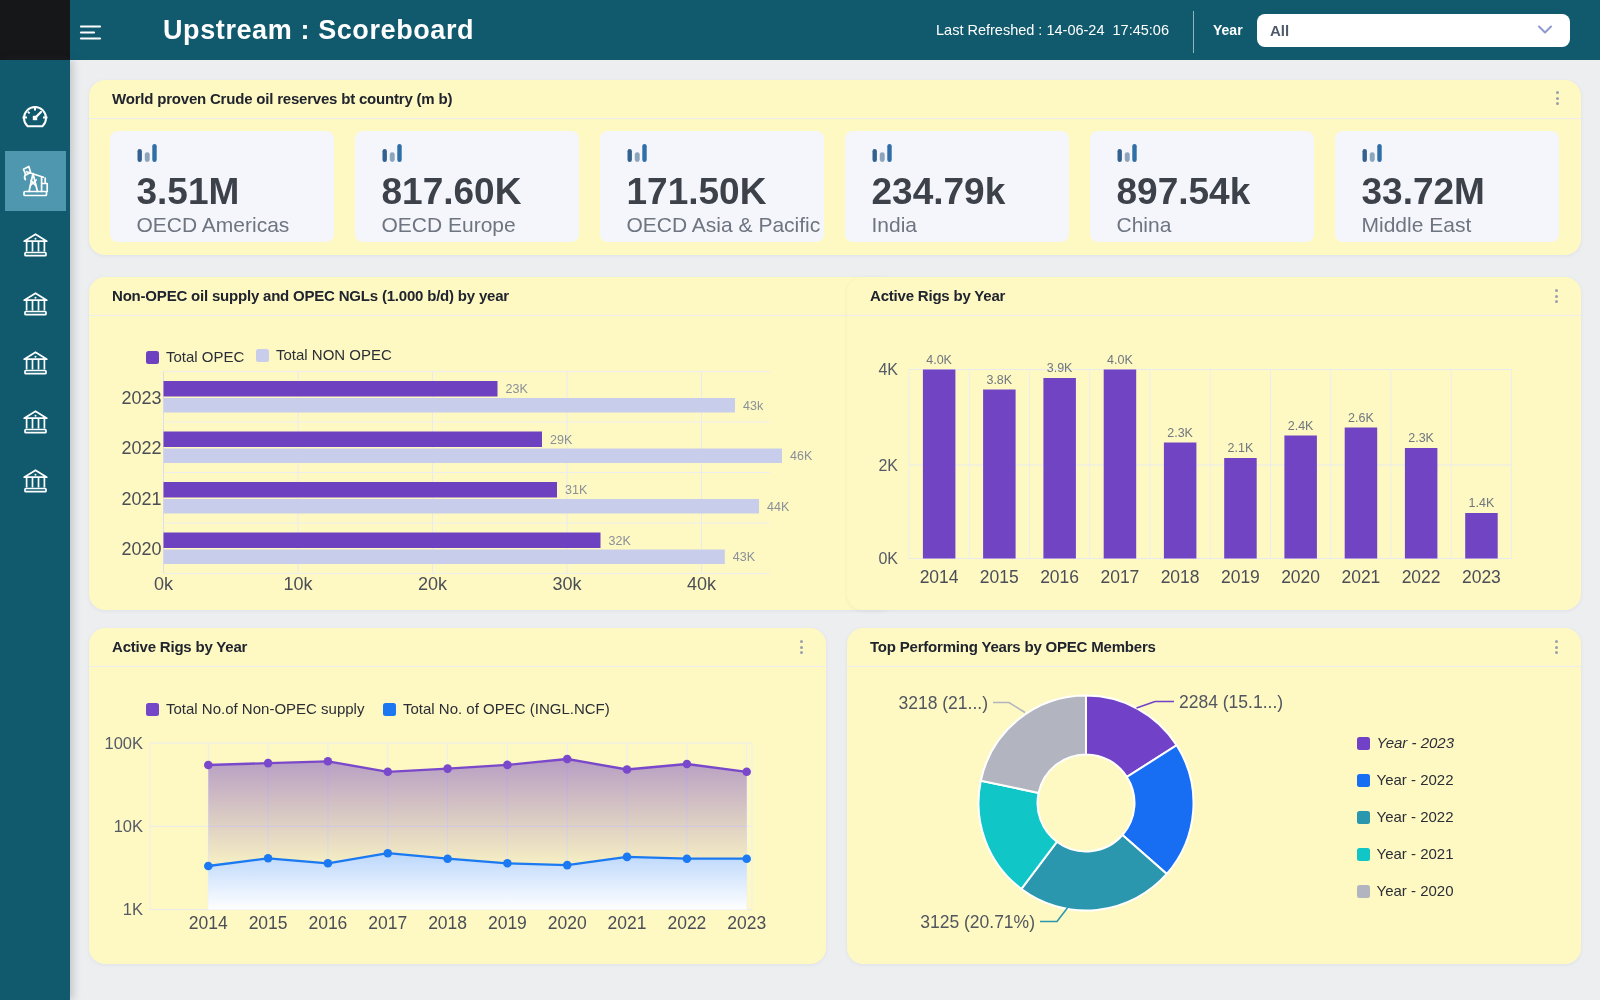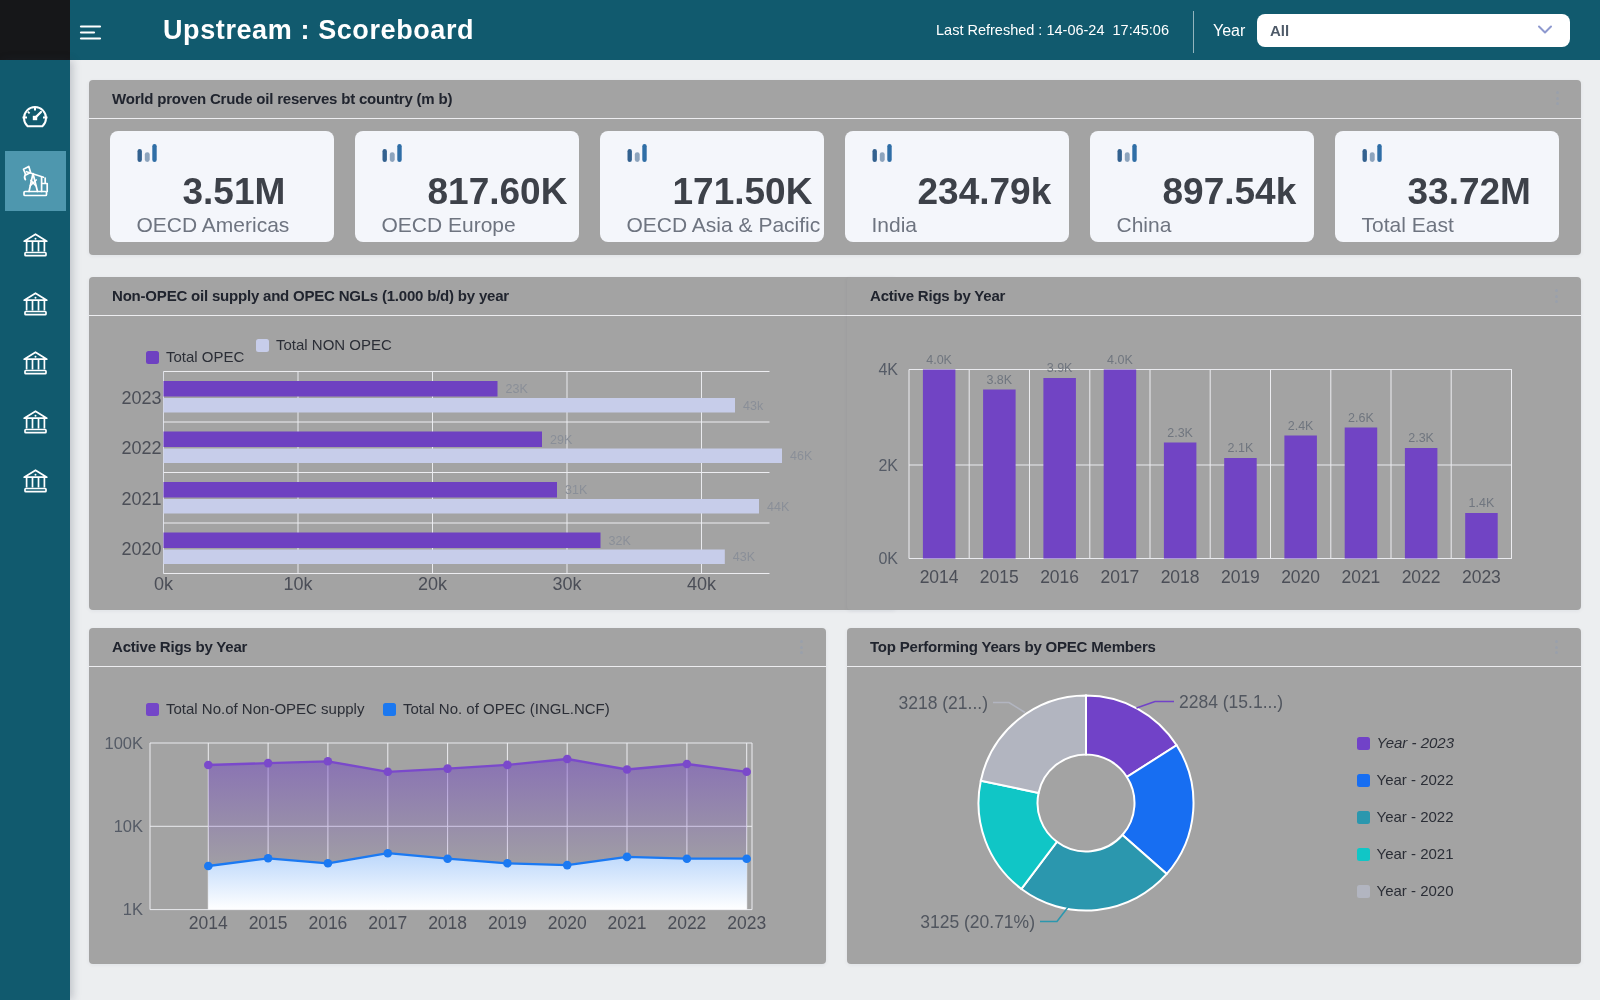--- a/index.html
+++ b/index.html
@@ -1,45 +1,45 @@
 <!DOCTYPE html>
 <html><head>
 <meta charset="utf-8">
 <style>
 * { margin:0; padding:0; box-sizing:border-box; }
 html,body { width:1600px; height:1000px; overflow:hidden; }
 body { font-family:"Liberation Sans", sans-serif; background:#eceef0; position:relative; }
 .abs { position:absolute; }
-.card { position:absolute; background:#a3a3a3; border-radius:4px; box-shadow:0 1px 4px rgba(25,35,60,0.06); }
+.card { position:absolute; background:#fef9c3; border-radius:16px; box-shadow:0 1px 4px rgba(25,35,60,0.06); }
 .ctitle { position:absolute; left:23px; top:0; height:38px; line-height:38px; font-size:15px; font-weight:bold; color:#20242e; letter-spacing:-0.2px; }
 .cdiv { position:absolute; left:0; right:0; top:38px; height:1px; background:#ededf0; }
 .more { position:absolute; width:4px; height:16px; }
 .more span { display:block; width:3px; height:3px; border-radius:50%; background:#9aa0ab; margin:0 0 2.6px 0; }
 .tile { position:absolute; top:51px; width:224px; height:111px; background:#f4f6fb; border-radius:8px; }
-.tnum { position:absolute; left:27px; top:40px; font-size:37px; font-weight:bold; color:#3d4149; letter-spacing:0px;margin-left:46px; }
+.tnum { position:absolute; left:27px; top:40px; font-size:37px; font-weight:bold; color:#3d4149; letter-spacing:0px; }
 .tlab { position:absolute; left:27px; top:82px; font-size:21px; color:#6e7480; }
 .ticon { position:absolute; left:27px; top:13px; }
 .leg { position:absolute; font-size:15px; color:#2b2e36; }
 .leg .sw { display:inline-block; width:13px; height:13px; border-radius:2.5px; vertical-align:-2px; margin-right:7px; }
 </style>
 </head>
 <body>
 
 <div class="abs" style="left:0;top:0;width:1600px;height:60px;background:#115a6e;"></div>
 <div class="abs" style="left:0;top:0;width:70px;height:60px;background:#161719;"></div>
 
 <svg class="abs" style="left:79px;top:23px;" width="24" height="18" viewBox="0 0 24 18">
   <line x1="2" y1="3.5" x2="21" y2="3.5" stroke="#fff" stroke-width="2.2" stroke-linecap="round"></line>
   <line x1="2" y1="9.5" x2="15" y2="9.5" stroke="#fff" stroke-width="2.2" stroke-linecap="round"></line>
   <line x1="2" y1="15.5" x2="21" y2="15.5" stroke="#fff" stroke-width="2.2" stroke-linecap="round"></line>
 </svg>
 <div class="abs" style="left:128px;top:0;height:60px;line-height:60px;font-size:27px;font-weight:bold;color:#fff;letter-spacing:0.6px;margin-left:35px;">Upstream : Scoreboard</div>
 <div class="abs" style="left:936px;top:0;height:60px;line-height:61px;font-size:14.5px;color:#fff;">Last Refreshed : 14-06-24&nbsp; 17:45:06</div>
 <div class="abs" style="left:1193px;top:11px;width:1px;height:42px;background:rgba(255,255,255,0.55);"></div>
-<div class="abs" style="left:1213px;top:0;height:76px;line-height:61px;font-size:16px;font-weight:normal;color:#fff;">Year</div>
+<div class="abs" style="left:1213px;top:0;height:76px;line-height:61px;font-size:14px;font-weight:bold;color:#fff;">Year</div>
 <div class="abs" style="left:1257px;top:14px;width:313px;height:33px;background:#fff;border-radius:8px;"></div>
 <div class="abs" style="left:1270px;top:14px;height:33px;line-height:33px;font-size:15px;font-weight:bold;color:#4e5a68;">All</div>
 <svg class="abs" style="left:1537px;top:24px;" width="16" height="12" viewBox="0 0 16 12">
   <polyline points="2,2.5 8,8.5 14,2.5" fill="none" stroke="#8e99cf" stroke-width="2" stroke-linecap="round" stroke-linejoin="round"></polyline>
 </svg>
 
 <div class="abs" style="left:0;top:60px;width:70px;height:940px;background:#115a6e;box-shadow:3px 0 8px rgba(40,50,70,0.22);"></div>
 <div class="abs" style="left:5px;top:151px;width:61px;height:60px;background:#4e97ae;"></div>
 
 <svg class="abs" style="left:21px;top:105px;" width="28" height="26" viewBox="0 0 28 26">
@@ -144,34 +144,34 @@
       <div class="tnum">897.54k</div>
       <div class="tlab">China</div>
     </div>
   <div class="tile" style="left:1245.5px;">
       <svg class="ticon" width="21" height="18" viewBox="0 0 21 18">
         <rect x="0.5" y="5" width="4.4" height="13" rx="2.2" fill="#33618f"></rect>
         <rect x="7.8" y="8.2" width="4.9" height="9.8" rx="2.4" fill="#8da4bd"></rect>
         <rect x="15.3" y="0" width="4.4" height="18" rx="2.2" fill="#2f6ea6"></rect>
       </svg>
       <div class="tnum">33.72M</div>
-      <div class="tlab">Total East</div>
+      <div class="tlab">Middle East</div>
     </div>
 </div>
 
 <div class="card" style="left:89px;top:277px;width:807px;height:333px;">
   <div class="ctitle">Non-OPEC oil supply and OPEC NGLs (1.000 b/d) by year</div>
   <div class="cdiv"></div>
   <div class="more" style="right:22px;top:12px;">
       <span></span>
       <span></span>
       <span></span>
     </div>
   <div class="leg" style="left:57px;top:59px;margin-top:12px;"><span class="sw" style="background:#6e41c1;"></span>Total OPEC</div>
-  <div class="leg" style="left:167px;top:59px;"><span class="sw" style="background:#c7cdea;"></span>Total NON OPEC</div>
+  <div class="leg" style="left:167px;top:69px;"><span class="sw" style="background:#c7cdea;"></span>Total NON OPEC</div>
   <svg class="abs" style="left:0;top:0;" width="737" height="333" viewBox="0 0 737 333">
     <line x1="74.5" y1="94.5" x2="74.5" y2="296.5" stroke="#dcdee6" stroke-width="1"></line>
     <line x1="209.0" y1="94.5" x2="209.0" y2="296.5" stroke="#e9eaee" stroke-width="1"></line>
     <line x1="343.5" y1="94.5" x2="343.5" y2="296.5" stroke="#e9eaee" stroke-width="1"></line>
     <line x1="478.0" y1="94.5" x2="478.0" y2="296.5" stroke="#e9eaee" stroke-width="1"></line>
     <line x1="612.5" y1="94.5" x2="612.5" y2="296.5" stroke="#e9eaee" stroke-width="1"></line>
     <line x1="74.5" y1="94.5" x2="680.5" y2="94.5" stroke="#ededf1" stroke-width="1"></line>
     <line x1="74.5" y1="145.0" x2="680.5" y2="145.0" stroke="#ededf1" stroke-width="1"></line>
     <line x1="74.5" y1="195.5" x2="680.5" y2="195.5" stroke="#ededf1" stroke-width="1"></line>
     <line x1="74.5" y1="246.0" x2="680.5" y2="246.0" stroke="#ededf1" stroke-width="1"></line>

